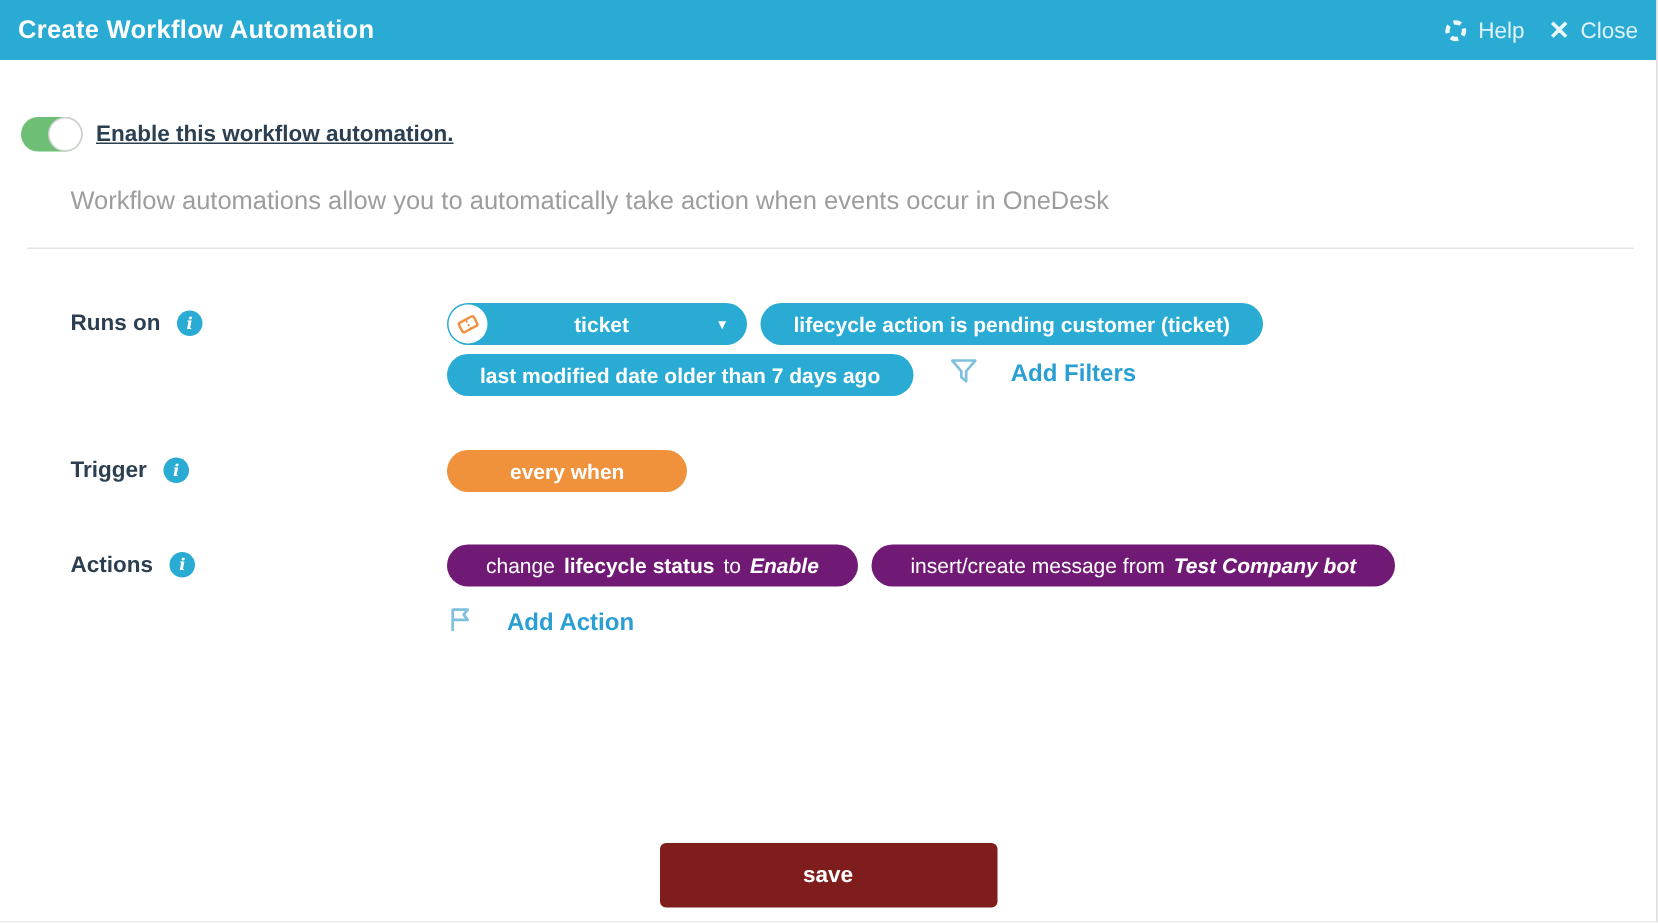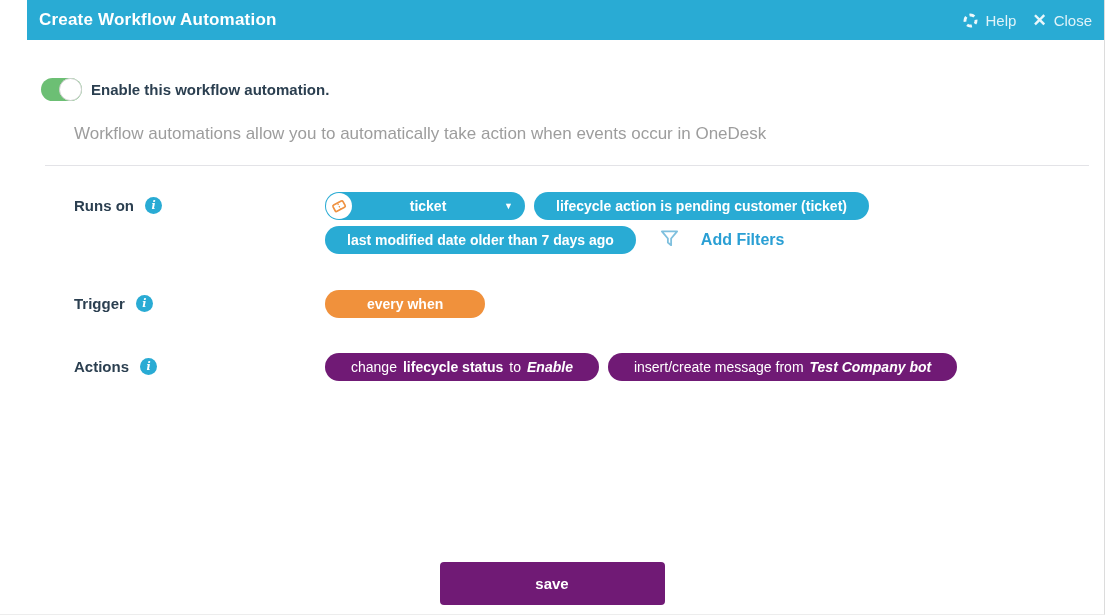--- a/index.html
+++ b/index.html
@@ -10,21 +10,20 @@
     color: #2b3f50;
     position: relative;
     overflow: hidden;
   }
   .page {
     width: 1105px; height: 615px;
     background: #fff;
     border-right: 1px solid #dcdcdc;
     border-bottom: 1px solid #ededed;
     position: relative;
-    padding-left: 27px;
   }
   
   .topbar {
     height: 40px;
     background: #29abd4;
     display: flex; align-items: center;
     padding: 0 12px;
   }
   .topbar h1 {
     color: #fff; font-size: 17px; font-weight: 700;
@@ -54,36 +53,36 @@
   .toggle {
     width: 41px; height: 23px; border-radius: 12px;
     background: #6cbf74; position: relative;
     display: inline-block; cursor: pointer; flex: none;
   }
   .toggle .knob {
     position: absolute; top: 0; right: 0;
     width: 23px; height: 23px; border-radius: 50%;
     background: #fff; border: 1px solid #d2d2d2;
   }
-  .enable-label { font-size: 15px; font-weight: 700; color: #2b3f50; }
+  .enable-label { font-size: 15px; font-weight: 700; color: #2b3f50; text-decoration: underline; }
   
   .subtitle {
     margin: 23px 20px 0 47px;
     color: #9d9d9d; font-size: 17px;
   }
   .divider {
     border: none; border-top: 1px solid #e3e3e7;
     margin: 21px 15px 0 18px;
   }
   
   .form-row {
     display: flex; align-items: flex-start;
     padding-left: 47px;
   }
-  .row-runs-on { margin-top: 26px; }
+  .row-runs-on { margin-top: 36px; }
   .row-trigger { margin-top: 30px; }
   .row-actions { margin-top: 29px; }
   .form-label-cell {
     width: 251px; flex: none;
     display: flex; align-items: center; gap: 11px;
     padding-top: 5px;
   }
   .form-label { font-size: 15px; font-weight: 700; color: #2b3f50; }
   .info-icon {
     width: 17px; height: 17px; border-radius: 50%;
@@ -134,21 +133,21 @@
   }
   .add-action-line { margin-top: 13px; }
   .add-action-line .link-btn { margin-left: 0; }
   
   .save-row {
     position: absolute; top: 562px; left: 0; width: 100%;
     text-align: center;
   }
   .save-btn {
     width: 225px; height: 43px;
-    background: #701a75; border: none; border-radius: 4px;
+    background: #7f1d1d; border: none; border-radius: 4px;
     color: #fff; font-family: "Liberation Sans", sans-serif;
     font-size: 15px; font-weight: 700; cursor: pointer;
   }
 </style>
 </head>
 <body>
 
 <div class="page">
 
   <header class="topbar">
@@ -238,20 +237,31 @@
           <span class="seg seg-normal">change</span>
           <span class="seg seg-bold">lifecycle status</span>
           <span class="seg seg-normal">to</span>
           <span class="seg seg-boldital">Enable</span>
         </button>
         <button class="pill green">
           <span class="seg seg-normal">insert/create message from</span>
           <span class="seg seg-boldital">Test Company bot</span>
         </button>
       </div>
+      <div class="add-action-line">
+        <button class="link-btn">
+          <span>
+            <svg width="19" height="19" viewBox="0 0 20 20">
+              <path d="M4 2.5 h10.5 l-2.8 3.6 2.8 3.6 h-10.5" fill="none" stroke="#7fc0de" stroke-width="1.9" stroke-linejoin="round"></path>
+              <line x1="4" y1="2" x2="4" y2="17.5" stroke="#7fc0de" stroke-width="1.9"></line>
+            </svg>
+          </span>
+          <span>Add Action</span>
+        </button>
+      </div>
     </div>
   </div>
 
   <div class="save-row">
     <button class="save-btn">save</button>
   </div>
 
 </div>
 
 </body></html>

